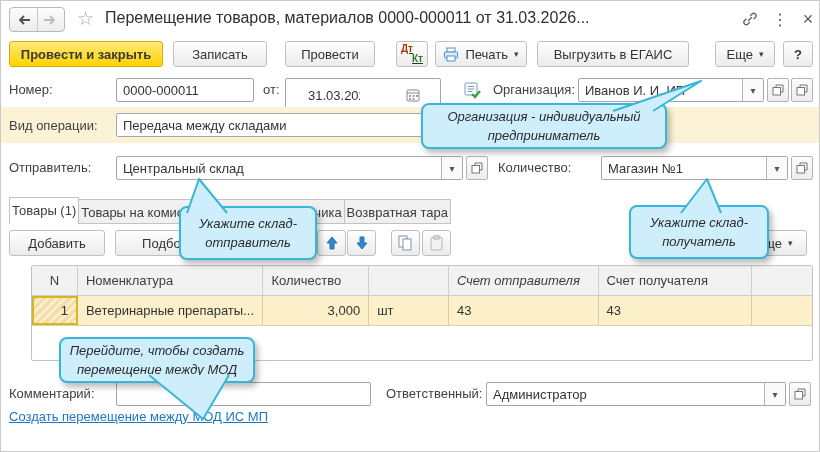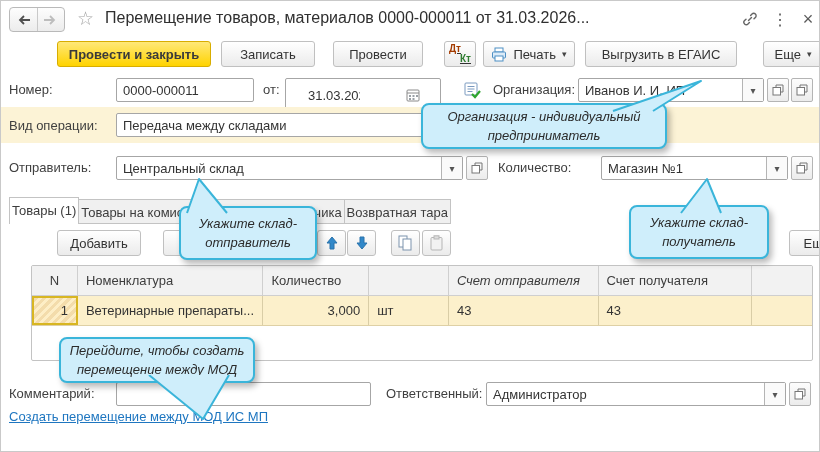--- a/index.html
+++ b/index.html
@@ -12,21 +12,21 @@
   .nav-btn { flex:1; display:flex; align-items:center; justify-content:center; }
   .nav-btn.first { border-right:1px solid #c9c9c9; }
   .star { position:absolute; left:76px; top:6px; font-size:19px; color:#a5a5a5; }
   .title { position:absolute; left:104px; top:8px; font-size:16px; color:#2f2f2f; white-space:nowrap; width:634px; overflow:hidden; }
   .hicon { position:absolute; top:7px; width:22px; height:22px; display:flex; align-items:center; justify-content:center;
            color:#5a5a5a; font-size:16px; }
 
   
   .btn { position:absolute; height:26px; box-sizing:border-box; border:1px solid #c0c0c0; border-radius:3px;
          background:linear-gradient(#ffffff,#ebebeb); font-size:13px; color:#333; display:flex; align-items:center;
-         justify-content:center; gap:6px; white-space:nowrap;margin-left:48px; }
+         justify-content:center; gap:6px; white-space:nowrap; }
   .btn.primary { background:linear-gradient(#ffe878,#ffd300); border-color:#d8ad00; font-weight:bold; color:#3a3a3a; }
   .caret { font-size:9px; color:#444; }
   .dtkt { display:flex; flex-direction:column; width:100%; padding:0 4px; box-sizing:border-box;
           font-size:10px; line-height:10px; font-weight:bold;text-decoration:underline; }
   .dt { color:#a33b00; text-align:left; }
   .kt { color:#2f7d31; text-align:right; }
 
   
   .lbl { position:absolute; font-size:13px; color:#404040; white-space:nowrap; }
   .input, .combo { position:absolute; height:24px; box-sizing:border-box; border:1px solid #a6a6a6; background:#fff;
@@ -214,21 +214,21 @@
     </svg>
   </div>
 
   <div class="tabs">
     <div class="tab first active">Товары (1)</div>
     <div class="tab">Товары на комиссии</div>
     <div class="tab">Материалы заказчика</div>
     <div class="tab">Возвратная тара</div>
   </div>
 
-  <div class="btn" style="left:8px; top:229px; width:84px;">
+  <div class="btn" style="left:8px; top:229px; width:96px;">
     <span>Добавить</span>
   </div>
   <div class="btn" style="left:114px; top:229px; width:100px;">
     <span>Подбор</span>
   </div>
   <div class="icobtn" style="left:316px; top:229px; width:29px;">
     <svg width="12" height="14" viewBox="0 0 12 14">
       <path d="M6 1 L11 7 H8 V13 H4 V7 H1 Z" fill="#3188c9" stroke="#2a73ab"></path>
     </svg>
   </div>

